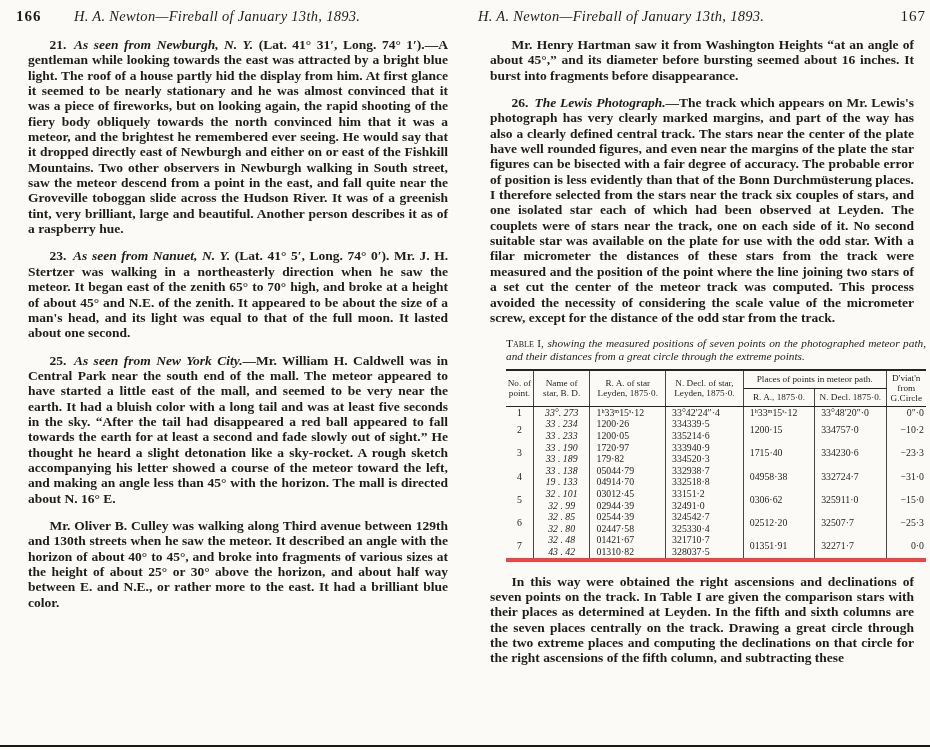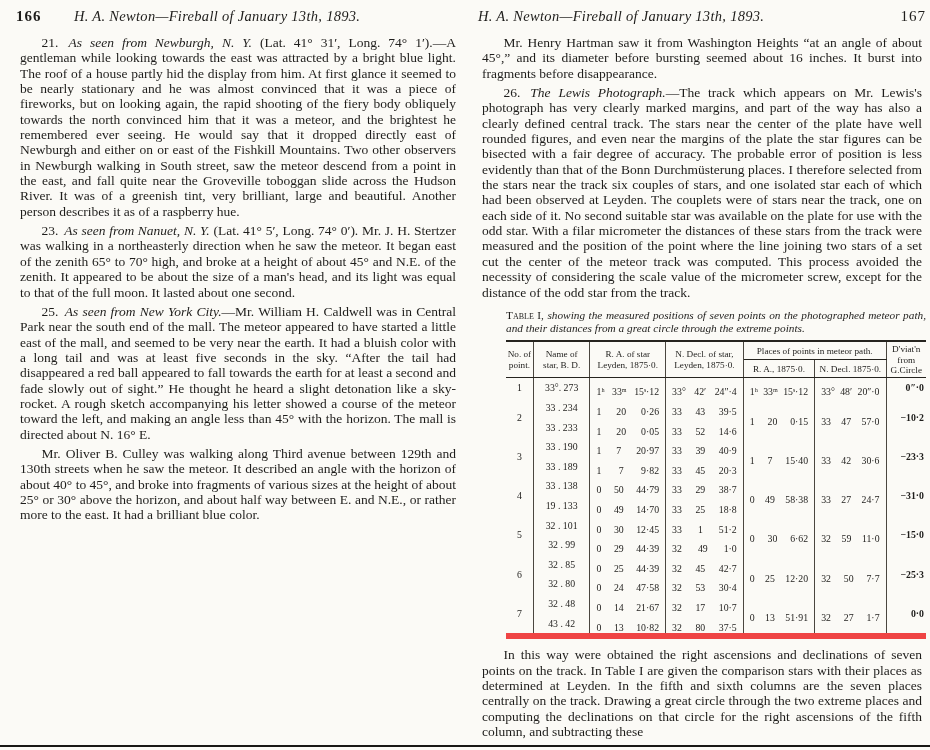--- a/index.html
+++ b/index.html
@@ -15,62 +15,62 @@
   .page.left  { width: 444px; margin-left: 16px; }
   .page.right { width: 448px; margin-left: 18px; }
 
   .pagehead { display: flex; align-items: baseline; font-size: 14.5px; margin-bottom: 10px; }
   .pagehead .folio { font-size: 15px; letter-spacing: 1px; }
   .pagehead .runtitle { flex: 1; text-align: left; font-style: italic; letter-spacing: 0.3px; }
   .page.left  .folio { width: 58px; text-align: left; font-weight: bold; }
   .page.right .folio { width: 44px; text-align: right; }
 
   .pbody { font-size: 13.5px; line-height: 15.35px; text-align: justify; }
-  .para { margin: 4px; text-indent: 1.6em; }
+  .para { margin: 12px; text-indent: 1.6em; font-weight: bold; }
   .para .pnum { padding-right: 2px; }
   .para i { font-style: italic; }
 
   .caption {
     margin: 9px 0 5px 28px;
     font-size: 11.3px; line-height: 13.2px;
     text-align: justify;
   }
   .caption .cap-lead { font-variant: small-caps; font-style: normal; }
   .caption i { }
 
   table.meteor {
     width: calc(100% - 28px);
     margin-left: 28px;
     border-collapse: collapse;
     table-layout: fixed;
     border-top: 2px solid #26241f;
-    border-bottom: 6px solid #ef4444;
+    border-bottom: 4px solid #ef4444;
     border-left-style: hidden; border-right-style: hidden;
     font-size: 9.8px; line-height: 11.6px;
   }
   table.meteor th, table.meteor td {
     border-left: 1px solid #4a463f;
     border-right: 1px solid #4a463f;
     padding: 0 2px;
   }
   table.meteor thead th {
     font-weight: normal;
     font-size: 9.2px; line-height: 10.4px;
     white-space: pre-line;
     text-align: center;
     vertical-align: middle;
     border-bottom: 1px solid #26241f;
     padding: 2px 1px;
   }
   table.meteor tbody td { vertical-align: middle; }
   td.c-no { text-align: center; }
-  td.c-name { text-align: center; white-space: nowrap; }
+  td.c-name { text-align: center; white-space: nowrap; font-style: italic; }
   .triple { }
-  .triple .tt { display: flex; justify-content: space-between; padding: 0 4px; margin-top: 8px; }
-  td.c-dev { text-align: right; padding-right: 6px; font-weight: bold; }
+  .triple .tt { display: flex; padding: 0 4px; }
+  td.c-dev { text-align: right; padding-right: 6px; }
 
   .bottom-rule {
     position: absolute; left: 0; bottom: 3px;
     width: 930px; height: 2px;
     background: #191815;
   }
 </style>
 </head>
 <body>
 

